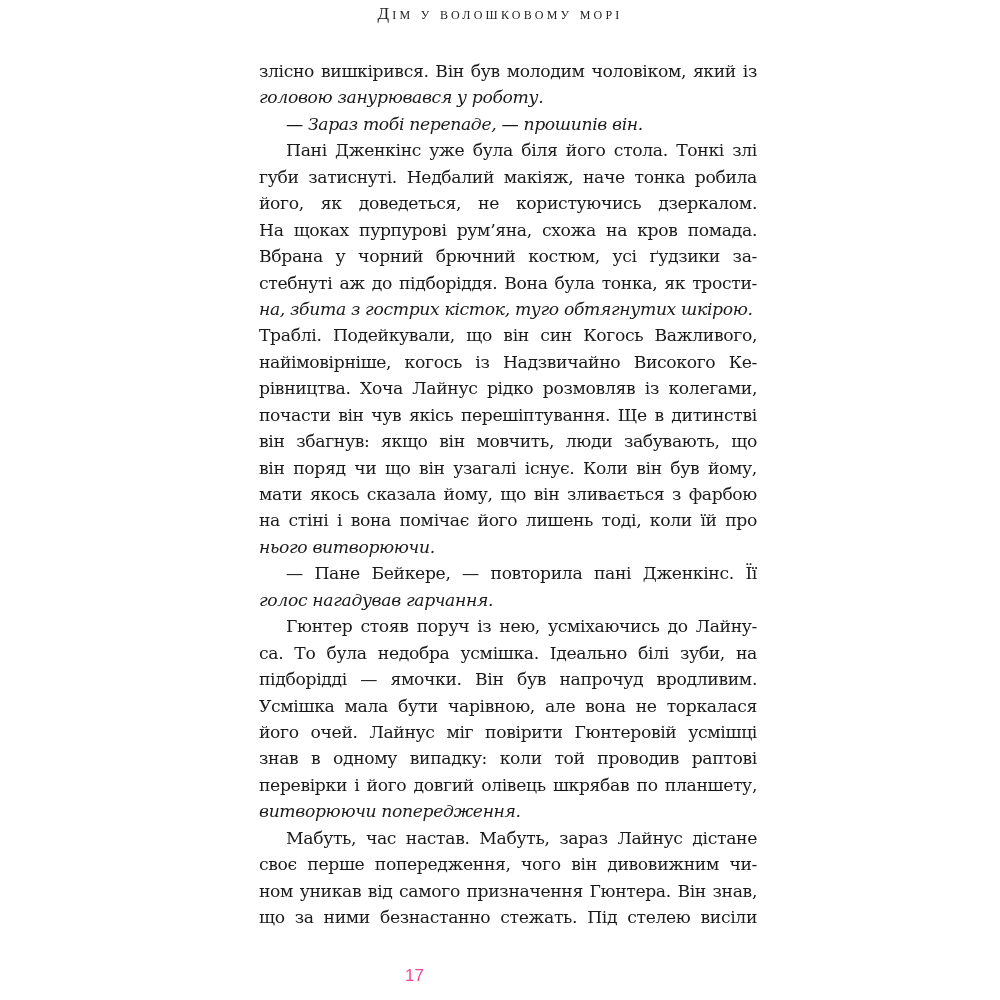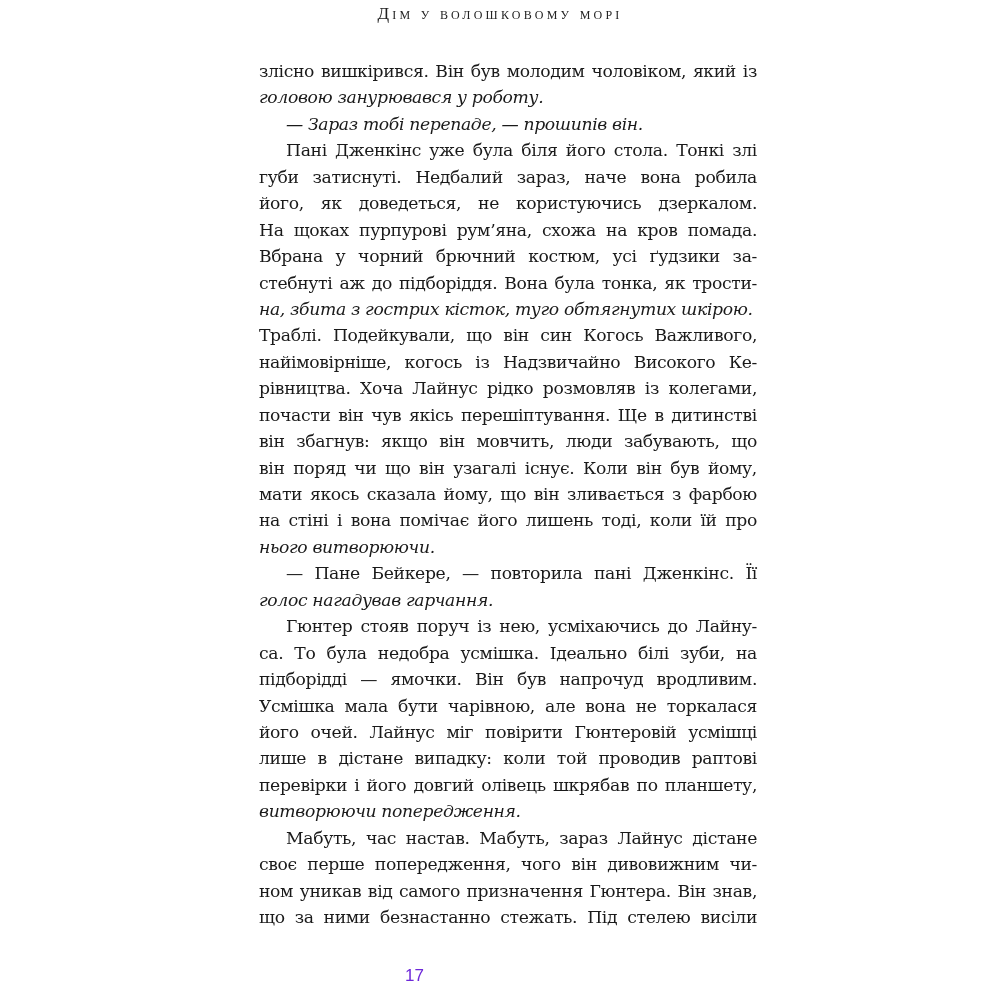--- a/index.html
+++ b/index.html
@@ -12,34 +12,34 @@
   .text-block {
     position:absolute; left:243px; top:58px; width:514px;
     font-family:"DejaVu Serif", serif; font-size:17.2px; line-height:26.45px;
     letter-spacing:-0.35px;
   }
   .line { display:block; height:26.45px; white-space:nowrap; text-align:justify; text-align-last:justify;margin-left:16px; }
   .line.last { text-align-last:left;font-style:italic; }
   .line.indent { padding-left:27px; }
   .page-number {
     position:absolute; top:966px; left:0; width:829px; text-align:center;
-    font-family:"Liberation Sans", sans-serif; font-size:17px; color:#6d28d9;
+    font-family:"Liberation Sans", sans-serif; font-size:17px; color:#ec4899;
   }
 </style>
 </head>
 <body>
 
 <div class="running-head">Дім у волошковому морі</div>
 
 <div class="text-block" id="text-block">
     <span class="line">злісно вишкірився. Він був молодим чоловіком, який із</span>
     <span class="line last">головою занурювався у роботу.</span>
     <span class="line indent last">— Зараз тобі перепаде, — прошипів він.</span>
     <span class="line indent">Пані Дженкінс уже була біля його стола. Тонкі злі</span>
-    <span class="line">губи затиснуті. Недбалий зараз, наче вона робила</span>
+    <span class="line">губи затиснуті. Недбалий макіяж, наче тонка робила</span>
     <span class="line">його, як доведеться, не користуючись дзеркалом.</span>
     <span class="line">На щоках пурпурові рум’яна, схожа на кров помада.</span>
     <span class="line">Вбрана у чорний брючний костюм, усі ґудзики за-</span>
     <span class="line">стебнуті аж до підборіддя. Вона була тонка, як трости-</span>
     <span class="line last">на, збита з гострих кісток, туго обтягнутих шкірою.</span>
     <span class="line">Траблі. Подейкували, що він син Когось Важливого,</span>
     <span class="line">найімовірніше, когось із Надзвичайно Високого Ке-</span>
     <span class="line">рівництва. Хоча Лайнус рідко розмовляв із колегами,</span>
     <span class="line">почасти він чув якісь перешіптування. Ще в дитинстві</span>
     <span class="line">він збагнув: якщо він мовчить, люди забувають, що</span>
@@ -47,21 +47,21 @@
     <span class="line">мати якось сказала йому, що він зливається з фарбою</span>
     <span class="line">на стіні і вона помічає його лишень тоді, коли їй про</span>
     <span class="line last">нього витворюючи.</span>
     <span class="line indent">— Пане Бейкере, — повторила пані Дженкінс. Її</span>
     <span class="line last">голос нагадував гарчання.</span>
     <span class="line indent">Гюнтер стояв поруч із нею, усміхаючись до Лайну-</span>
     <span class="line">са. То була недобра усмішка. Ідеально білі зуби, на</span>
     <span class="line">підборідді — ямочки. Він був напрочуд вродливим.</span>
     <span class="line">Усмішка мала бути чарівною, але вона не торкалася</span>
     <span class="line">його очей. Лайнус міг повірити Гюнтеровій усмішці</span>
-    <span class="line">лише в дістане випадку: коли той проводив раптові</span>
+    <span class="line">знав в одному випадку: коли той проводив раптові</span>
     <span class="line">перевірки і його довгий олівець шкрябав по планшету,</span>
     <span class="line last">витворюючи попередження.</span>
     <span class="line indent">Мабуть, час настав. Мабуть, зараз Лайнус дістане</span>
     <span class="line">своє перше попередження, чого він дивовижним чи-</span>
     <span class="line">ном уникав від самого призначення Гюнтера. Він знав,</span>
     <span class="line">що за ними безнастанно стежать. Під стелею висіли</span>
   </div>
 
 <div class="page-number">17</div>
 

